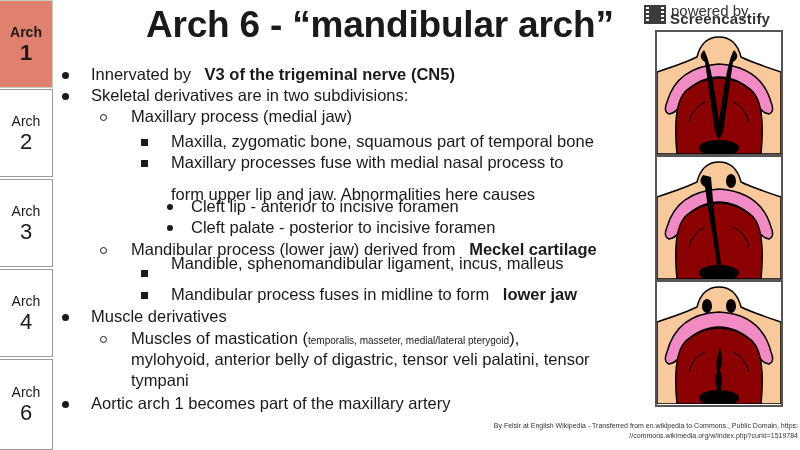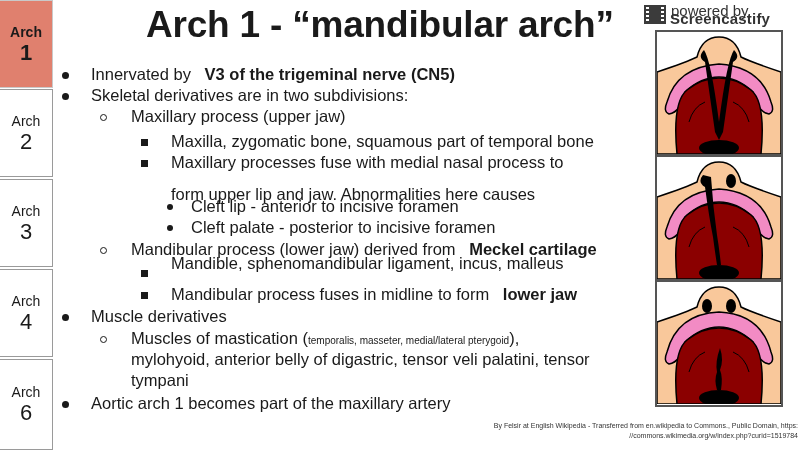--- a/index.html
+++ b/index.html
@@ -78,39 +78,39 @@
   <div class="arch-tab" style="top:269px;">
     <span class="t1">Arch</span>
     <span class="t2">4</span>
   </div>
   <div class="arch-tab" style="top:359px;height:91px;">
     <span class="t1">Arch</span>
     <span class="t2">6</span>
   </div>
 </div>
 
-<div class="title">Arch 1 - “mandibular arch”</div>
+<div class="title">Arch 6 - “mandibular arch”</div>
 
 <div class="watermark">
   <div class="wm-film"></div>
   <span class="wm-powered">powered by</span>
   <span class="wm-brand">Screencastify Lite</span>
 </div>
 
 <div class="content">
   <div class="bullet b-disc" style="left:62px;top:72px;"></div>
   <div class="line" style="left:91px;top:64px;">
     <span>Innervated by </span><b>V3 of the trigeminal nerve (CN5)</b>
   </div>
 
   <div class="bullet b-disc" style="left:62px;top:93px;"></div>
   <div class="line" style="left:91px;top:85px;text-align:right;">Skeletal derivatives are in two subdivisions:</div>
 
   <div class="bullet b-circ" style="left:100px;top:114px;"></div>
-  <div class="line" style="left:131px;top:106px;">Maxillary process (upper jaw)</div>
+  <div class="line" style="left:131px;top:106px;">Maxillary process (medial jaw)</div>
 
   <div class="bullet b-sq" style="left:141px;top:139px;"></div>
   <div class="line" style="left:171px;top:131px;">Maxilla, zygomatic bone, squamous part of temporal bone</div>
 
   <div class="bullet b-sq" style="left:141px;top:160px;"></div>
   <div class="line" style="left:171px;top:152px;">Maxillary processes fuse with medial nasal process to</div>
   <div class="line" style="left:171px;top:184px;">form upper lip and jaw. Abnormalities here causes</div>
 
   <div class="bullet b-disc" style="left:167px;top:204px;width:6px;height:6px;"></div>
   <div class="line" style="left:191px;top:196px;">Cleft lip - anterior to incisive foramen</div>

